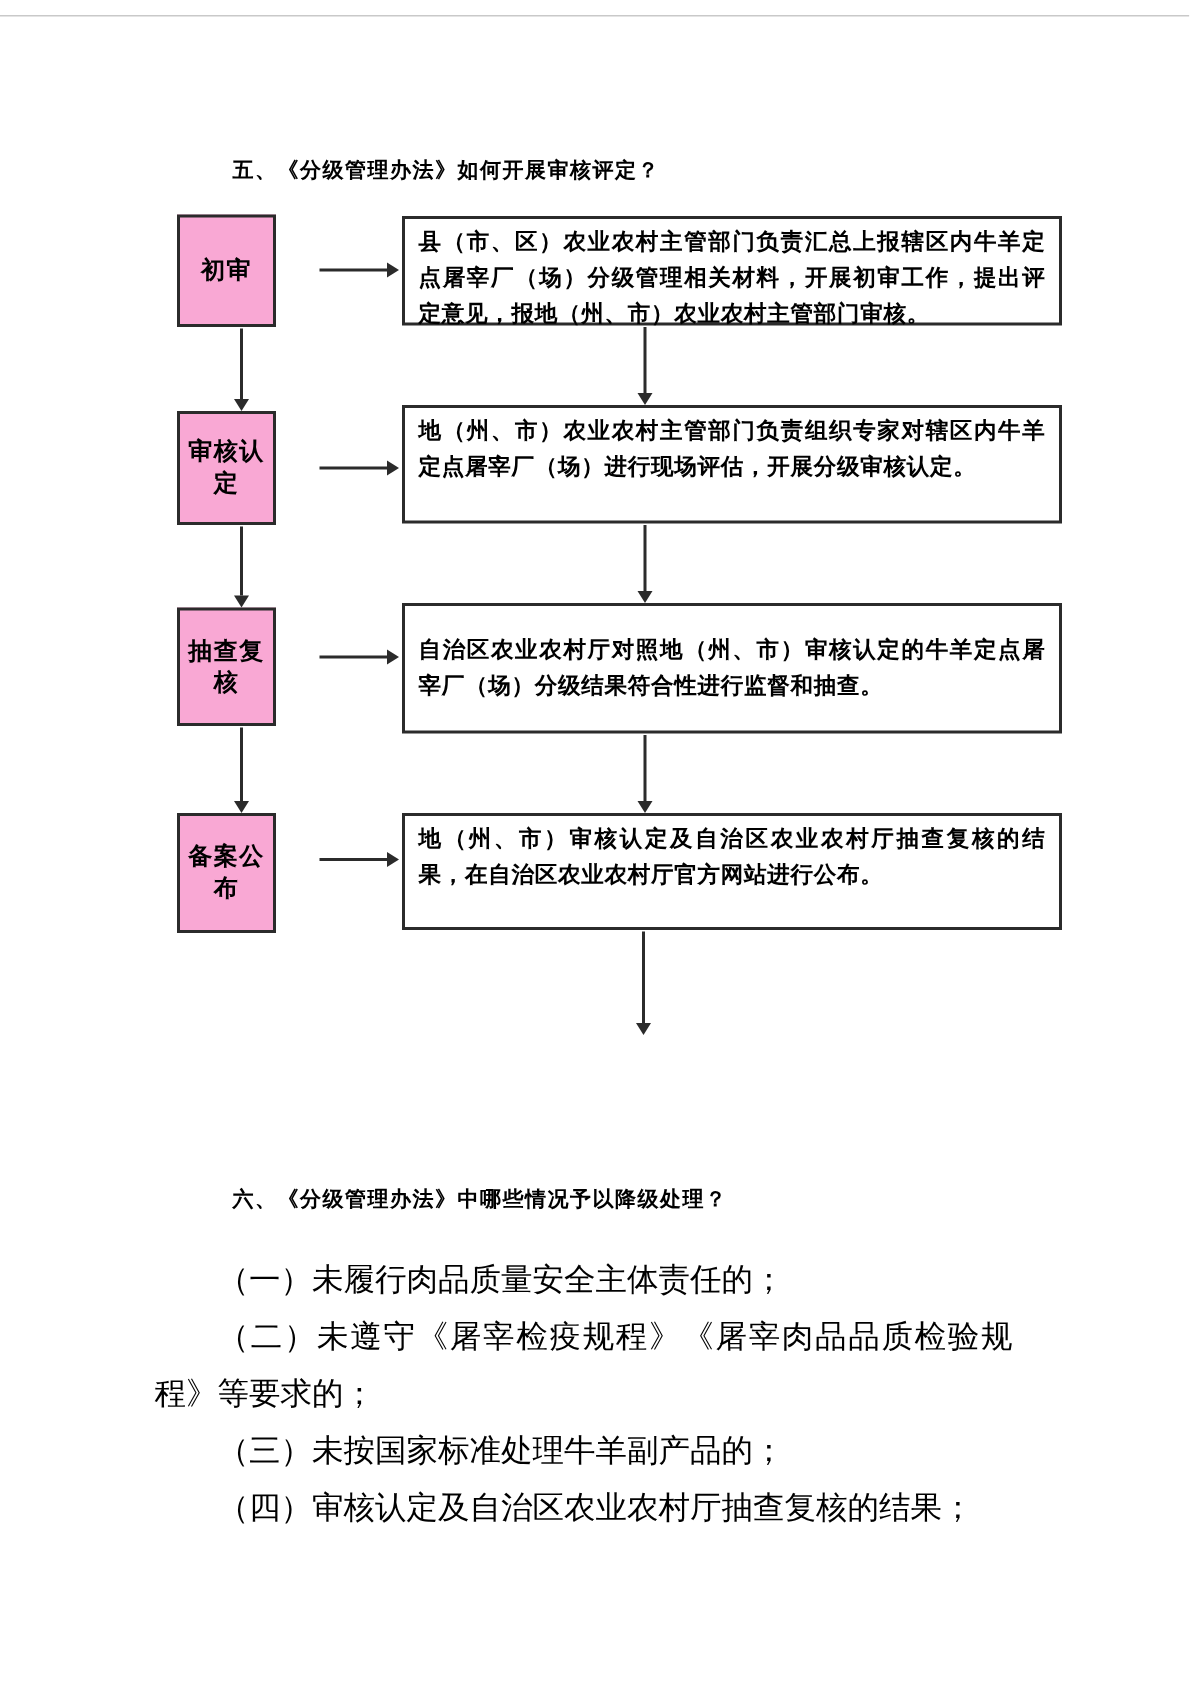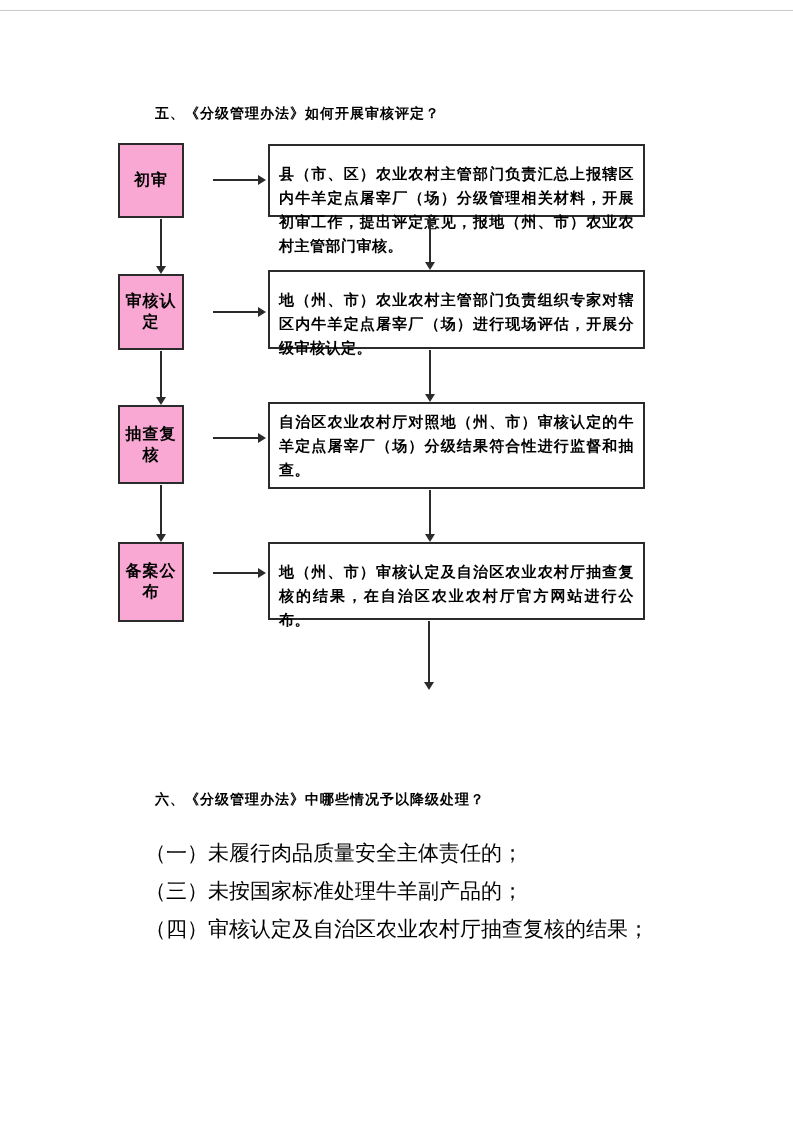--- a/index.html
+++ b/index.html
@@ -43,27 +43,27 @@
     justify-content: center;
     font-weight: bold;
     font-size: 16px;
     letter-spacing: 1px;
     box-sizing: border-box;
     text-align: center;
   }
   .detail-box {
     position: absolute;
     left: 268px;
-    width: 377px;
+    width: 440px;
     border: 2px solid #2b2b2b;
     background: #ffffff;
     font-weight: bold;
     font-size: 15px;
     line-height: 24px;
-    padding: 16px 9px;
+    padding: 4px 9px;
     box-sizing: border-box;
     text-align: justify;
     letter-spacing: 0.5px;
   }
   .detail-box.center { display: flex; align-items: center; }
   .conclusion-box {
     position: absolute;
     left: 122px; top: 690px;
     width: 536px; height: 67px;
     border: 2px solid #2b2b2b;
@@ -185,17 +185,18 @@
   <div class="arrow-down" id="v-arrow-right-1"></div>
   <div class="arrow-down" id="v-arrow-right-2"></div>
   <div class="arrow-down" id="v-arrow-right-3"></div>
   <div class="arrow-down" id="v-arrow-right-4"></div>
 
 
   <div class="heading" id="heading-six">六、《分级管理办法》中哪些情况予以降级处理？</div>
 
   <div class="downgrade-list">
     <p>（一）未履行肉品质量安全主体责任的；</p>
+    <p>（二）未遵守《屠宰检疫规程》《屠宰肉品品质检验规程》等要求的；</p>
     <p>（三）未按国家标准处理牛羊副产品的；</p>
     <p>（四）审核认定及自治区农业农村厅抽查复核的结果；</p>
   </div>
 
 </div>
 
 </body></html>

